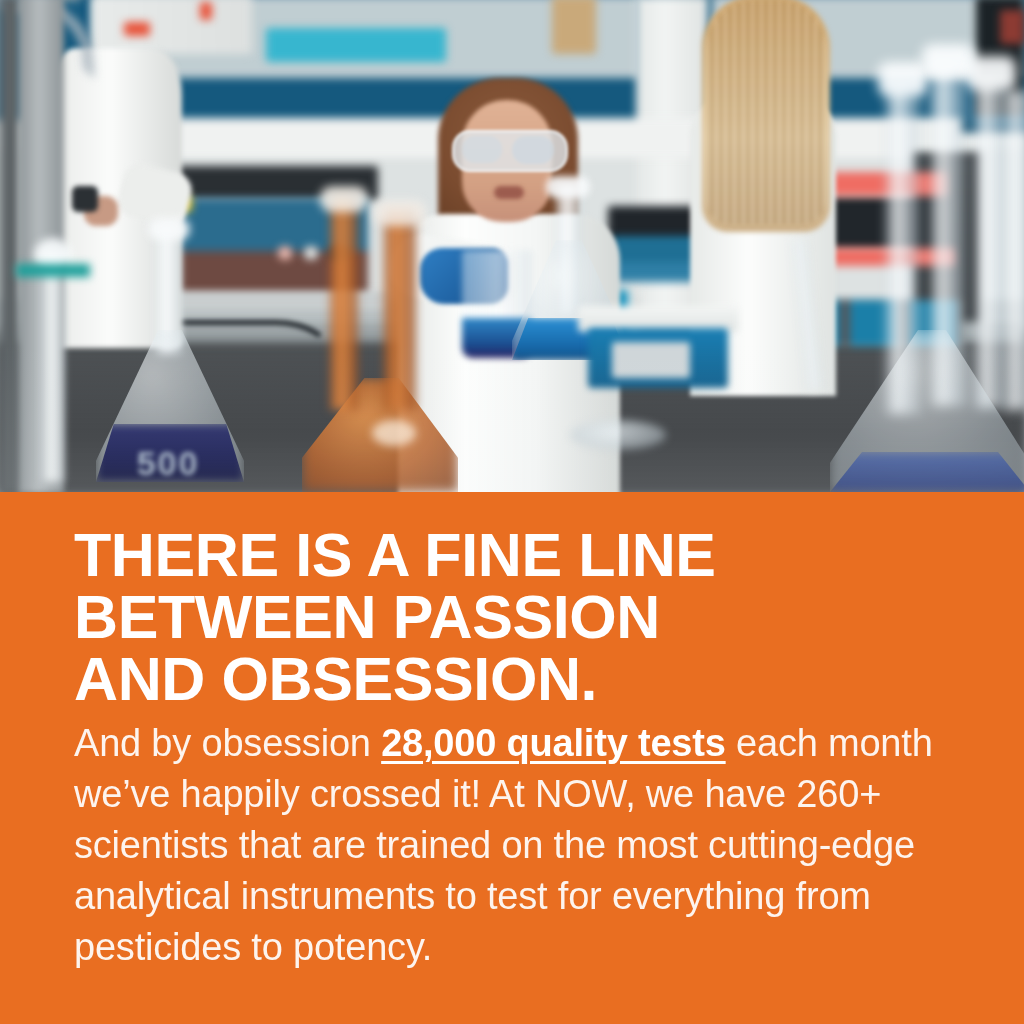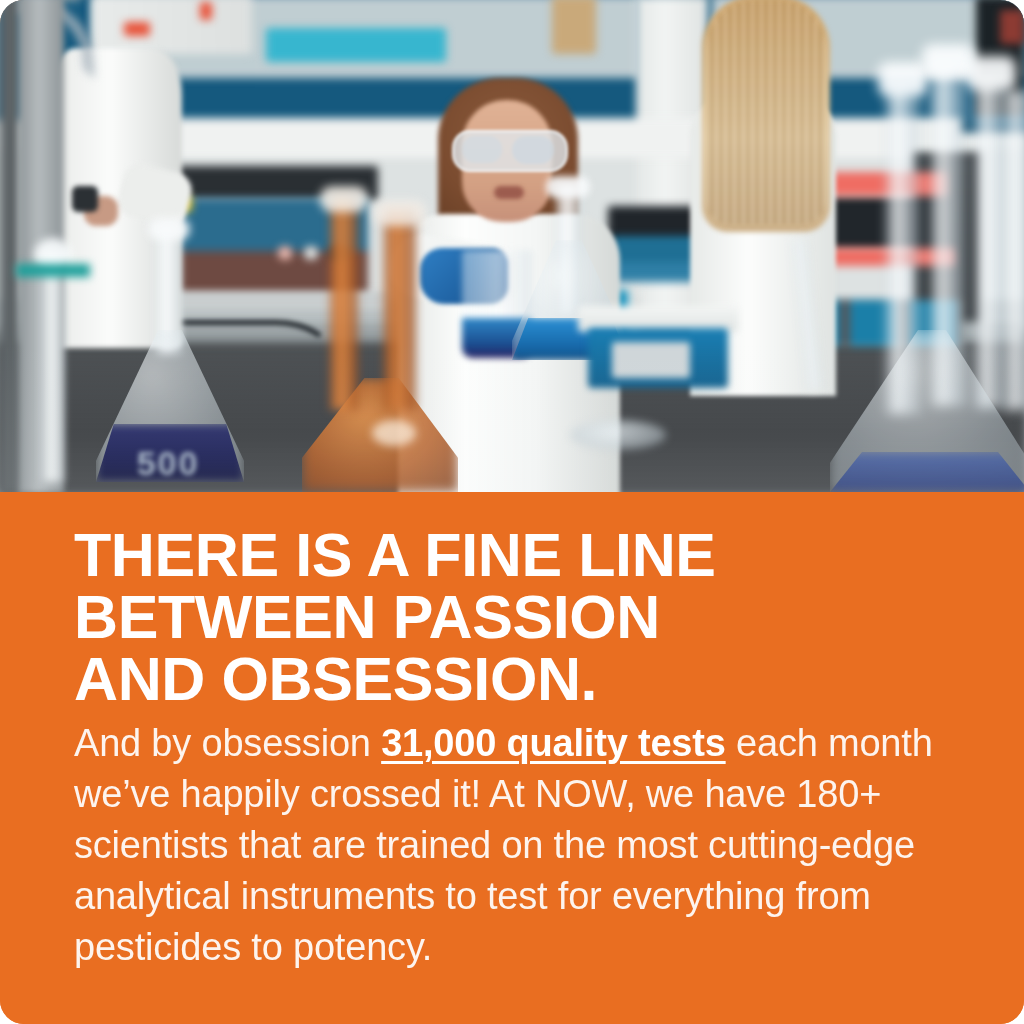--- a/index.html
+++ b/index.html
@@ -10,21 +10,20 @@
   body {
     font-family: "Liberation Sans", sans-serif;
   }
 
   #canvas {
     position: relative;
     width: 1024px;
     height: 1024px;
     overflow: hidden;
     background: #e96e21;
-    border-radius: 24px;
   }
 
   
   #photo {
     position: absolute;
     left: 0;
     top: 0;
     width: 1024px;
     height: 492px;
     overflow: hidden;
@@ -662,17 +661,17 @@
 
     <div id="photo-haze"></div>
   </div>
 
   <div id="panel">
 
     <div id="headline">There is a fine line
 between passion
 and obsession.</div>
 
-    <div id="body-copy"><span>And by obsession </span><span class="hl">31,000 quality tests</span><span> each month we’ve happily crossed it! At NOW, we have 180+ scientists that are trained on the most cutting-edge analytical instruments to test for everything from pesticides to potency.</span></div>
+    <div id="body-copy"><span>And by obsession </span><span class="hl">28,000 quality tests</span><span> each month we’ve happily crossed it! At NOW, we have 260+ scientists that are trained on the most cutting-edge analytical instruments to test for everything from pesticides to potency.</span></div>
 
   </div>
 
 </div>
 
 </body></html>

